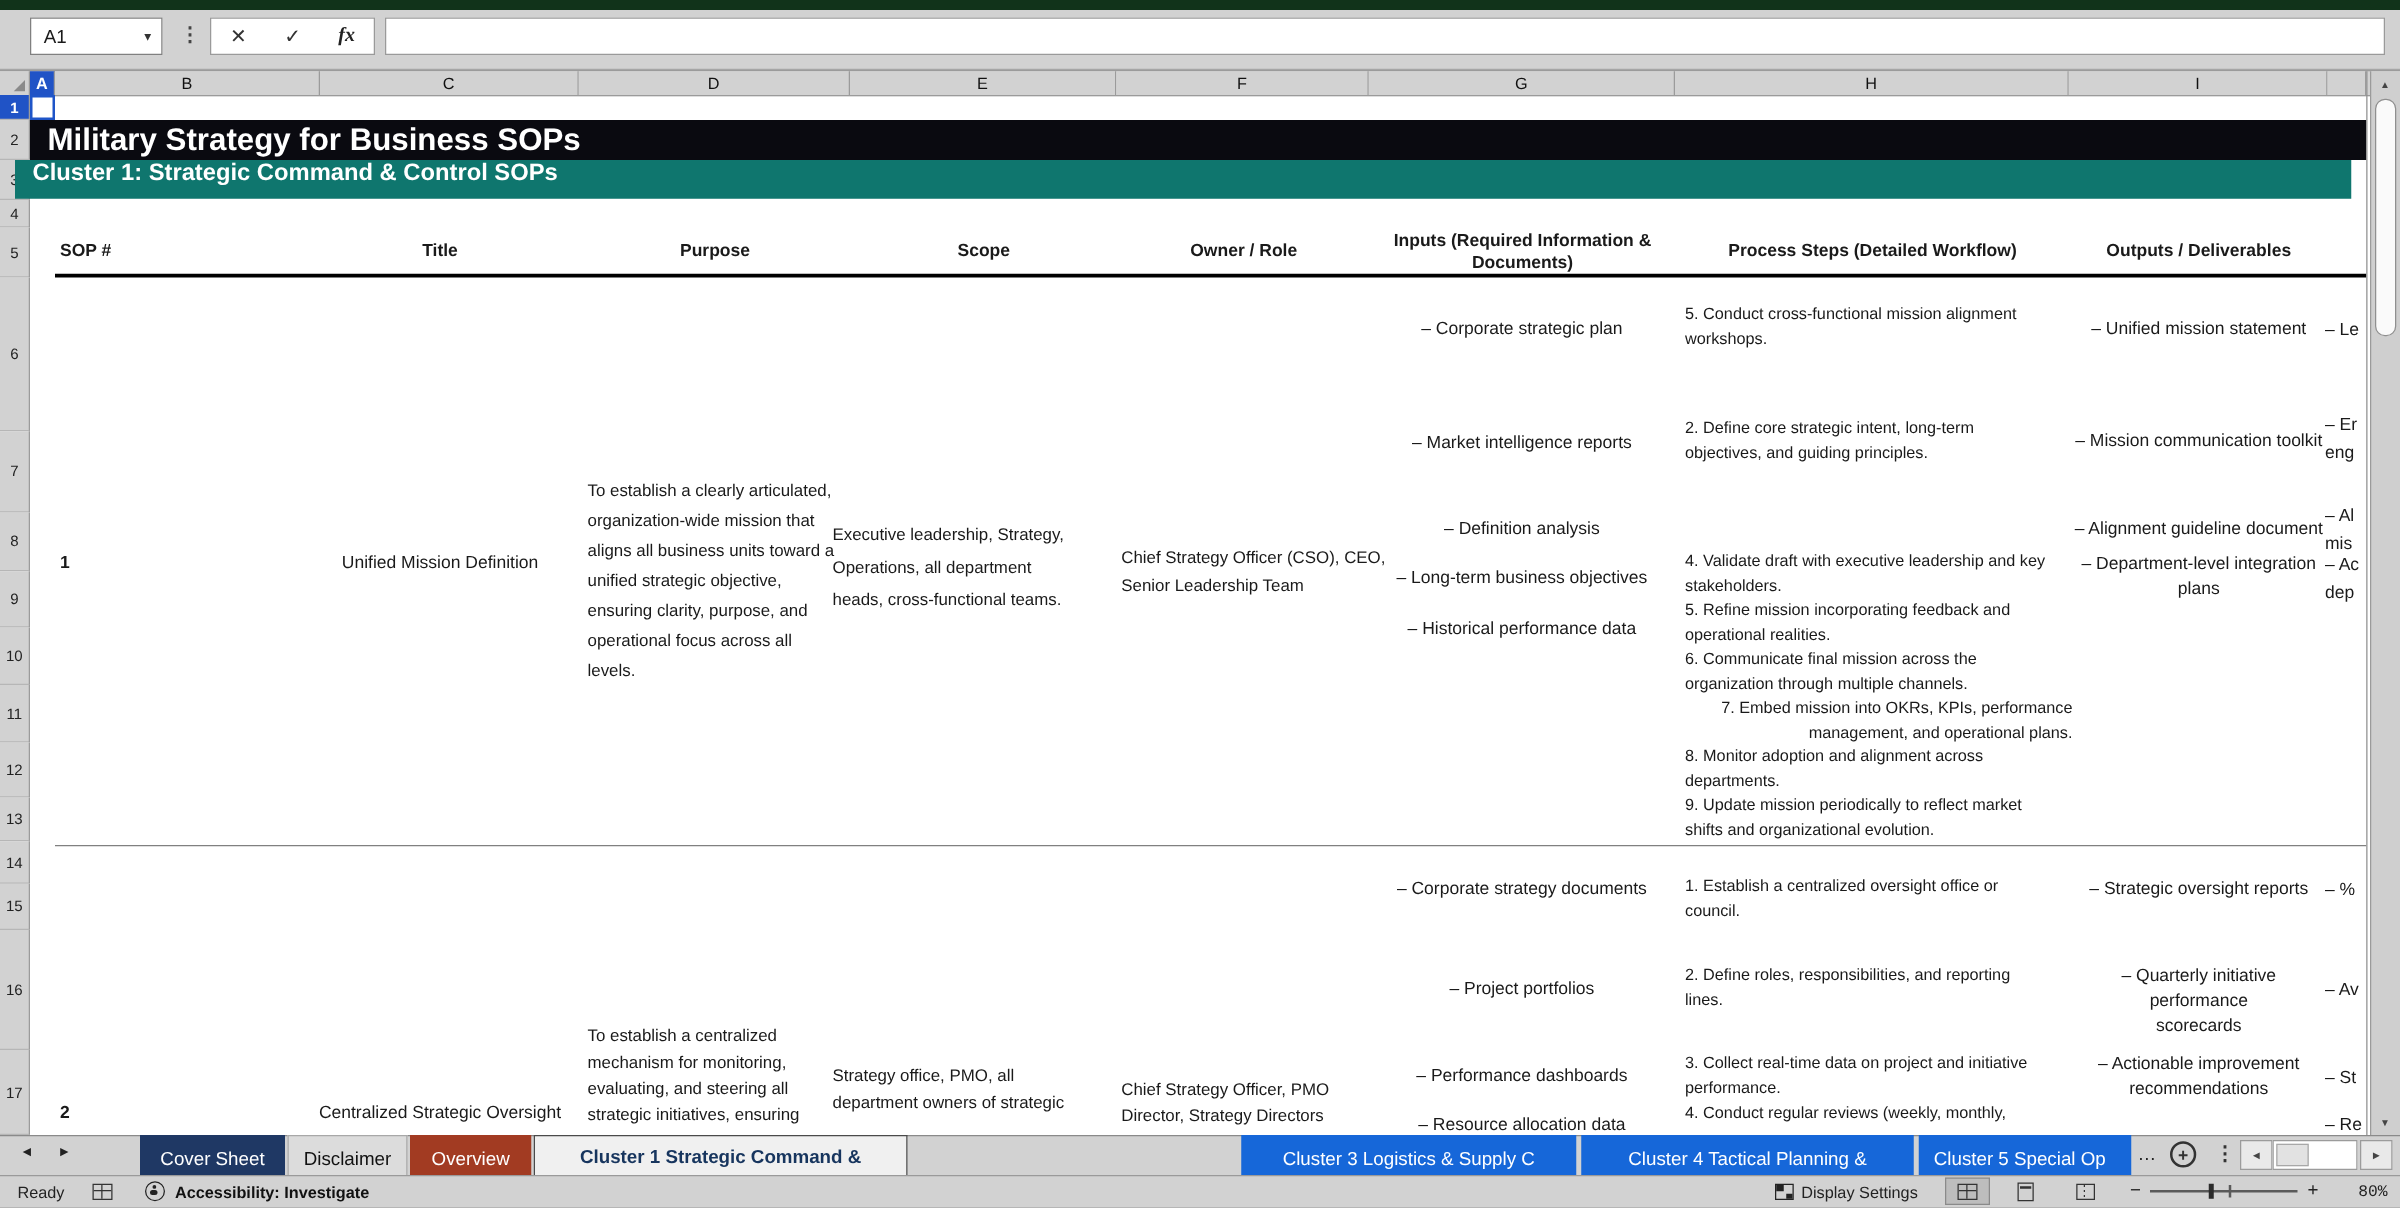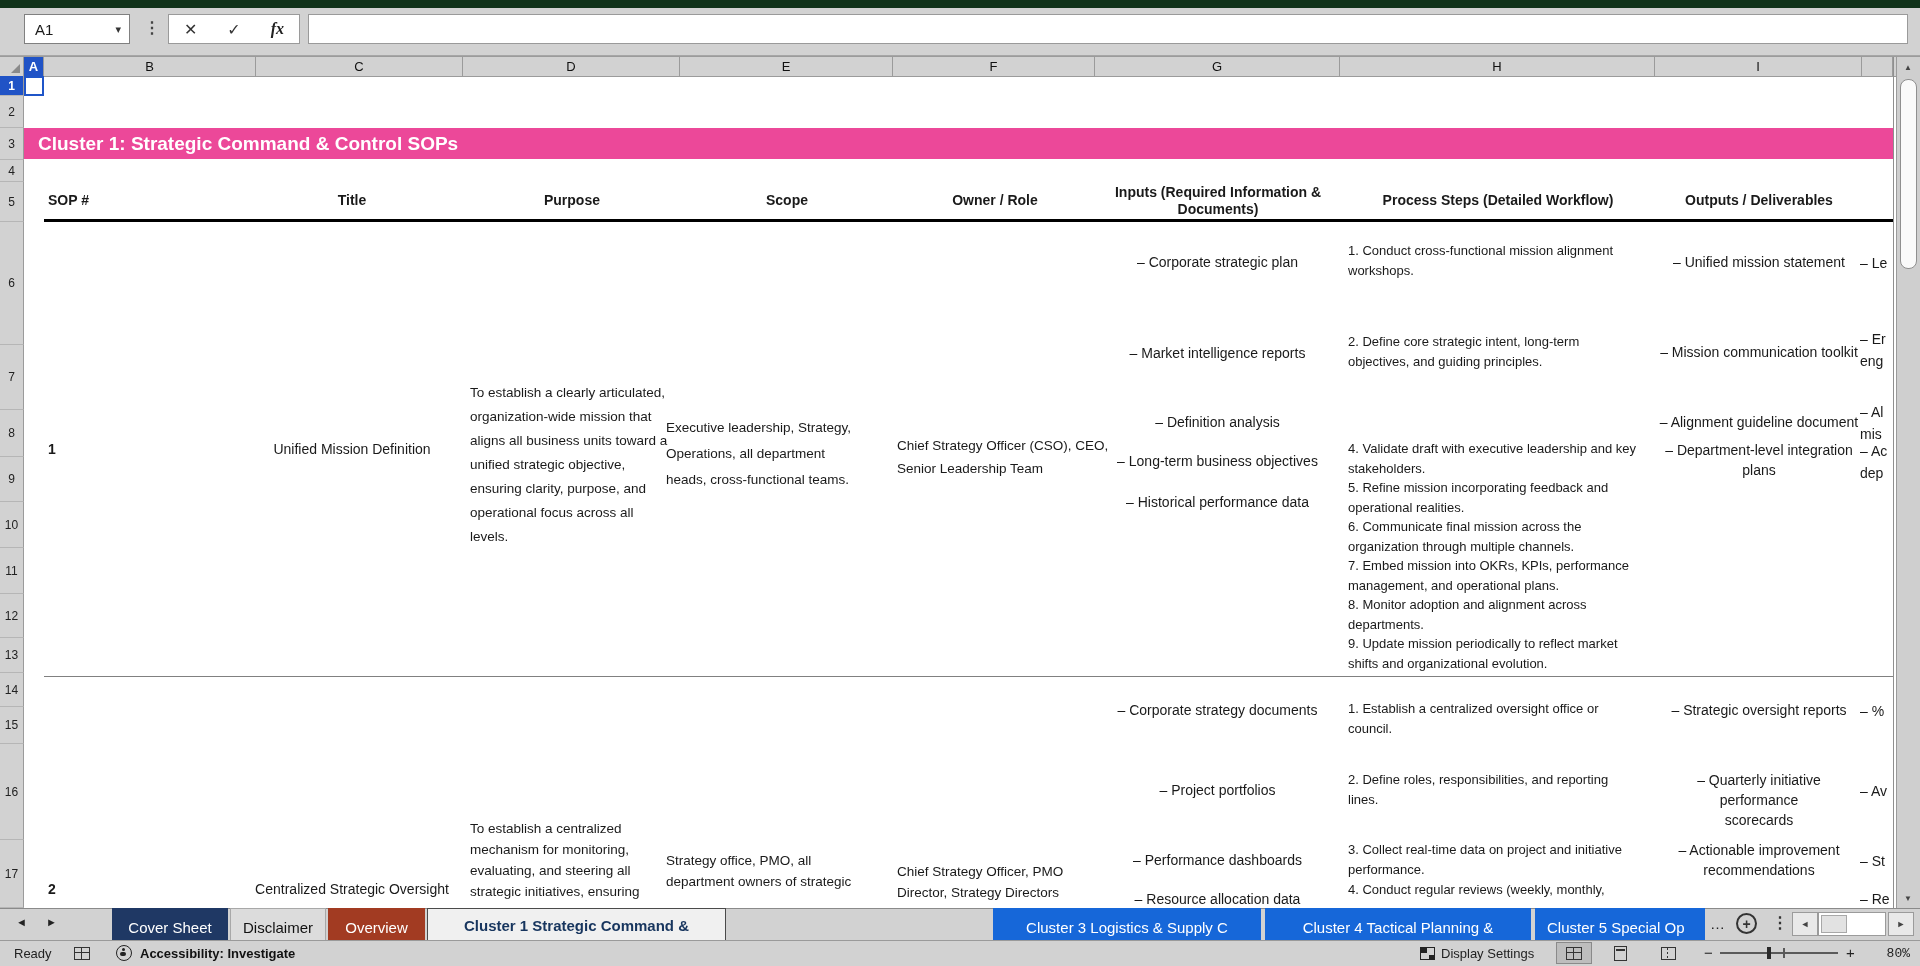--- a/index.html
+++ b/index.html
@@ -99,21 +99,24 @@
   <div class="gutcell" style="top:548px;height:46px;">11</div>
   <div class="gutcell" style="top:594px;height:44px;">12</div>
   <div class="gutcell" style="top:638px;height:35px;">13</div>
   <div class="gutcell" style="top:673px;height:34px;">14</div>
   <div class="gutcell" style="top:707px;height:37px;">15</div>
   <div class="gutcell" style="top:744px;height:96px;">16</div>
   <div class="gutcell" style="top:840px;height:68px;">17</div>
 
   <div class="abs" style="left:24px;top:76px;width:20px;height:20px;border:2px solid #1f55c8;box-sizing:border-box;background:#fff;"></div>
 
-  <div class="abs" style="left:24px;top:128px;width:1869px;height:31px;background:#ec4899;color:#fff;display:flex;align-items:center;">
+  <div class="abs" style="left:24px;top:96px;width:1869px;height:32px;background:#0a0a10;color:#fff;display:flex;align-items:center;">
+    <span style="font-size:25px;font-weight:bold;padding-left:14px;">Military Strategy for Business SOPs</span>
+  </div>
+  <div class="abs" style="left:12px;top:128px;width:1869px;height:31px;background:#0f766e;color:#fff;display:flex;">
     <span style="font-size:19px;font-weight:bold;padding-left:14px;">Cluster 1: Strategic Command &amp; Control SOPs</span>
   </div>
 
   <div class="hdr" style="left:48px;width:110px;justify-content:flex-start;">SOP #</div>
   <div class="hdr" style="left:240px;width:224px;">Title</div>
   <div class="hdr" style="left:464px;width:216px;">Purpose</div>
   <div class="hdr" style="left:680px;width:214px;">Scope</div>
   <div class="hdr" style="left:894px;width:202px;">Owner / Role</div>
   <div class="hdr" style="left:1096px;width:244px;">Inputs (Required Information &amp;
 Documents)</div>
@@ -135,31 +138,31 @@
 heads, cross-functional teams.</div>
   <div class="txt" style="left:897px;top:434px;width:230px;line-height:23px;">Chief Strategy Officer (CSO), CEO,
 Senior Leadership Team</div>
 
   <div class="item" style="left:1095px;top:252px;width:245px;">– Corporate strategic plan</div>
   <div class="item" style="left:1095px;top:343px;width:245px;">– Market intelligence reports</div>
   <div class="item" style="left:1095px;top:412px;width:245px;">– Definition analysis</div>
   <div class="item" style="left:1095px;top:451px;width:245px;">– Long-term business objectives</div>
   <div class="item" style="left:1095px;top:492px;width:245px;">– Historical performance data</div>
 
-  <div class="proc" style="left:1348px;top:241px;width:310px;">1. Conduct cross-functional mission alignment
+  <div class="proc" style="left:1348px;top:241px;width:310px;">5. Conduct cross-functional mission alignment
 workshops.</div>
   <div class="proc" style="left:1348px;top:332px;width:310px;">2. Define core strategic intent, long-term
 objectives, and guiding principles.</div>
   <div class="proc" style="left:1348px;top:439px;width:310px;">4. Validate draft with executive leadership and key
 stakeholders.</div>
   <div class="proc" style="left:1348px;top:478px;width:310px;">5. Refine mission incorporating feedback and
 operational realities.</div>
   <div class="proc" style="left:1348px;top:517px;width:310px;">6. Communicate final mission across the
 organization through multiple channels.</div>
-  <div class="proc" style="left:1348px;top:556px;width:310px;">7. Embed mission into OKRs, KPIs, performance
+  <div class="proc" style="left:1348px;top:556px;width:310px;text-align:right;">7. Embed mission into OKRs, KPIs, performance
 management, and operational plans.</div>
   <div class="proc" style="left:1348px;top:595px;width:310px;">8. Monitor adoption and alignment across
 departments.</div>
   <div class="proc" style="left:1348px;top:634px;width:310px;">9. Update mission periodically to reflect market
 shifts and organizational evolution.</div>
 
   <div class="item" style="left:1657px;top:252px;width:204px;">– Unified mission statement</div>
   <div class="item" style="left:1657px;top:342px;width:204px;">– Mission communication toolkit</div>
   <div class="item" style="left:1657px;top:412px;width:204px;">– Alignment guideline document</div>
   <div class="item" style="left:1657px;top:440px;width:204px;">– Department-level integration

